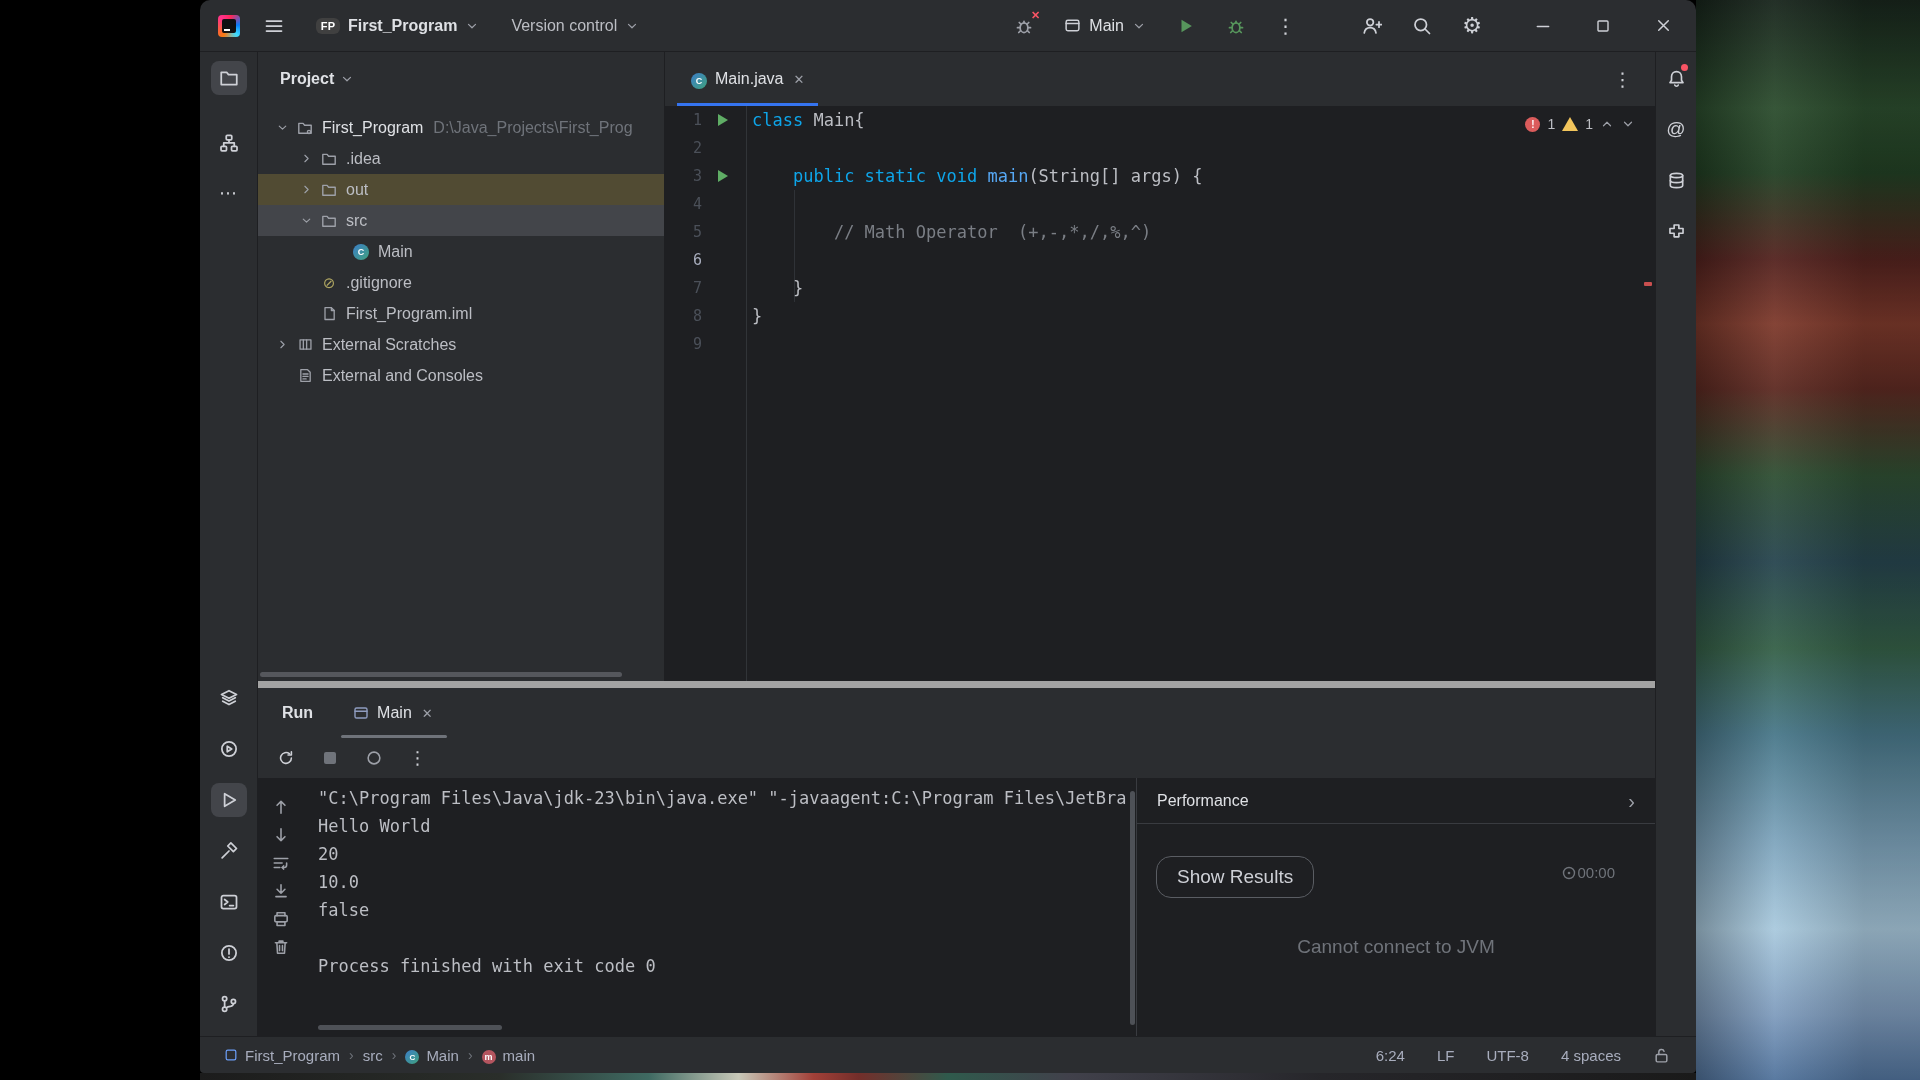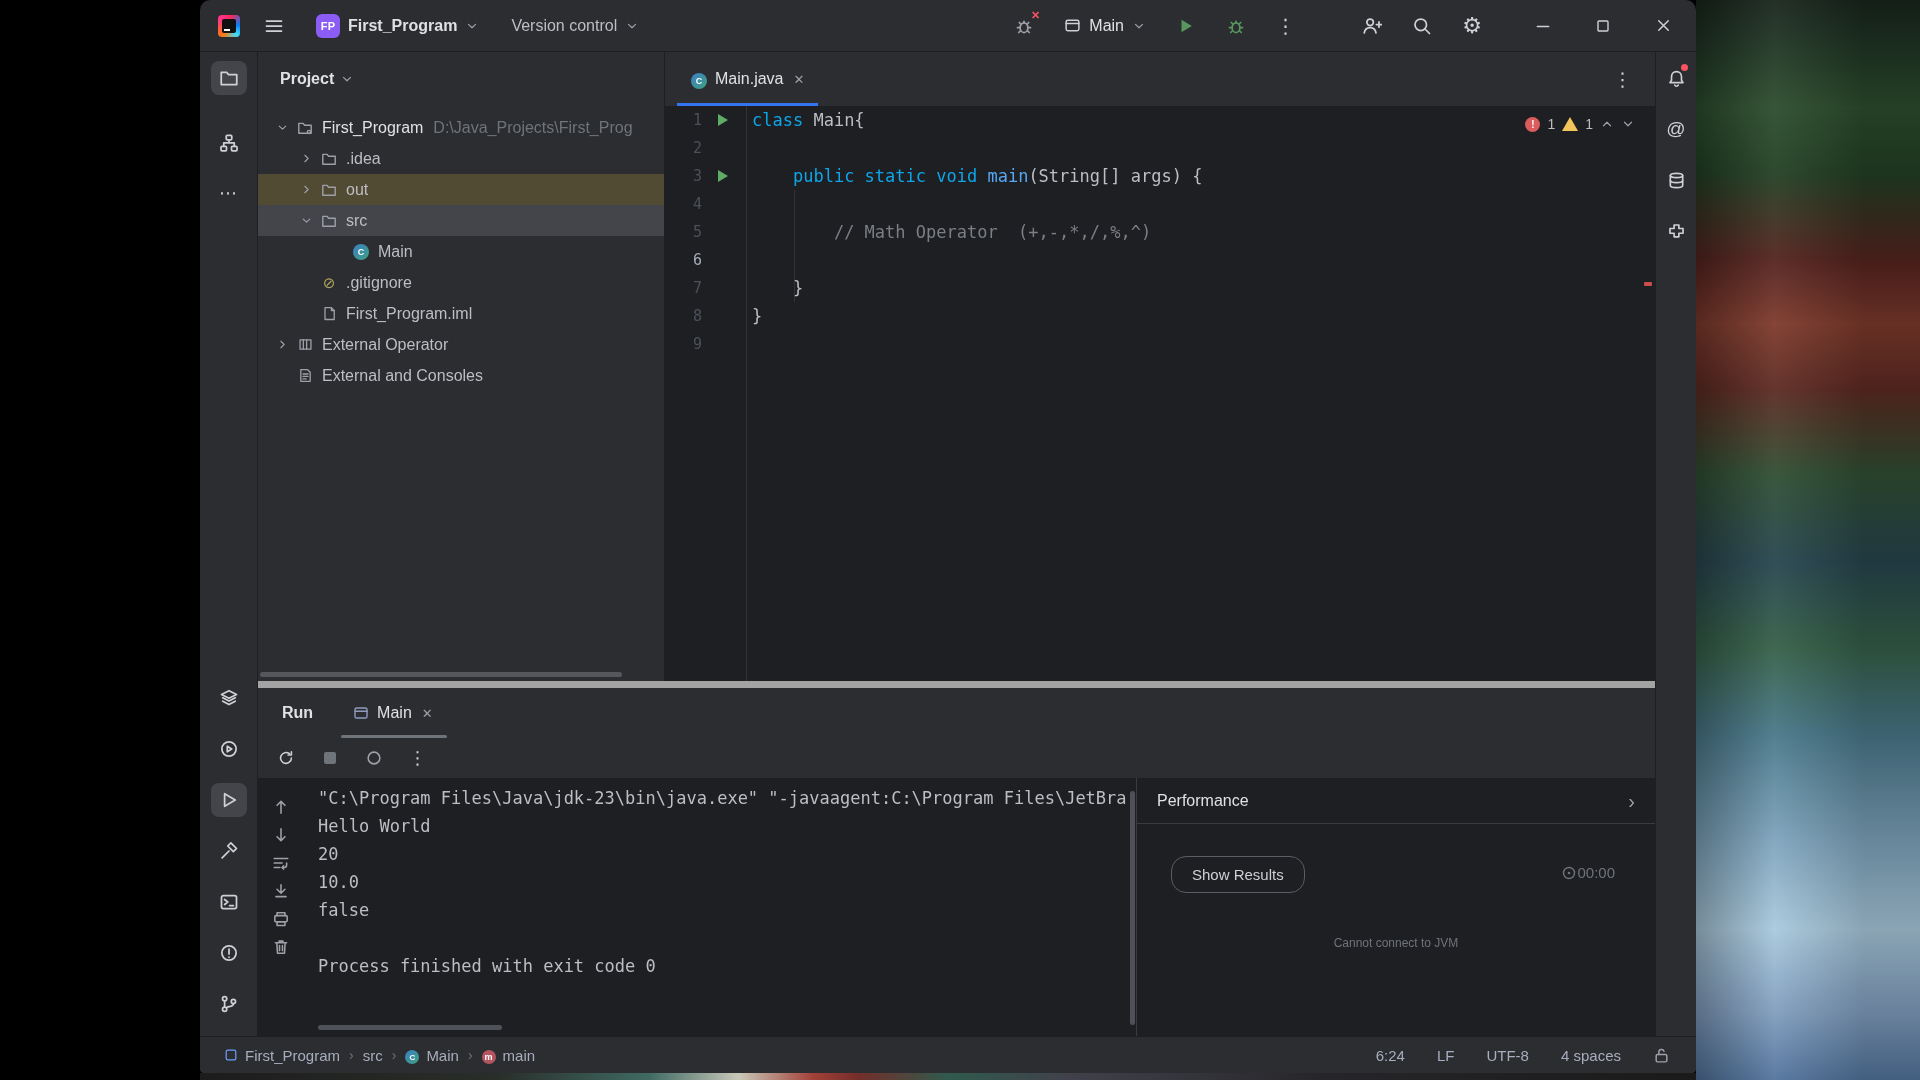--- a/index.html
+++ b/index.html
@@ -28,21 +28,21 @@
   
   .titlebar{height:52px;display:flex;align-items:center;border-bottom:1px solid #1E1F22;box-sizing:border-box;padding:0 10px 0 18px}
   .tb-left{display:flex;align-items:center;gap:16px}
   .tb-right{margin-left:auto;display:flex;align-items:center;gap:14px}
   .tb-btn{width:36px;height:36px;display:flex;align-items:center;justify-content:center;border-radius:8px;cursor:default;position:relative}
   .winbtn{width:46px;height:40px;display:flex;align-items:center;justify-content:center}
   .app-logo{width:22px;height:22px;border-radius:4px;position:relative;
     background:conic-gradient(from 210deg,#F97A12,#FF318C 30%,#FE2857 45%,#087CFA 65%,#3DDCFF 80%,#F97A12)}
   .app-logo::after{content:"";position:absolute;inset:4px;background:#101011;border-radius:2px}
   .app-logo::before{content:"";position:absolute;left:6px;bottom:6px;width:6px;height:2px;background:#fff;z-index:1}
-  .fp-badge{width:24px;height:24px;border-radius:6px;background:#8b5cf6;color:#fff;font-size:11px;font-weight:bold;
+  .fp-badge{width:24px;height:16px;border-radius:6px;background:#404040;color:#fff;font-size:11px;font-weight:bold;
     display:inline-flex;align-items:center;justify-content:center;letter-spacing:.3px}
   .proj-widget,.vcs-widget,.runcfg{display:flex;align-items:center;gap:8px;padding:6px 8px;border-radius:8px}
   .proj-name{color:#DFE1E5;font-size:16px;font-weight:bold}
   .vcs-widget span{color:#BCBEC4;font-size:16px}
   .runcfg span{color:#DFE1E5;font-size:16px}
   .redx{position:absolute;right:2px;top:2px;color:#F75464;font-size:11px;font-weight:bold;line-height:1}
   .glyphbtn{font-size:22px;color:#CED0D6;line-height:1}
 
   
   .main-row{display:flex;height:984px}
@@ -125,24 +125,24 @@
     font-family:"DejaVu Sans Mono",monospace;font-size:17px;line-height:28px;color:#BCBEC4}
   .cline{height:28px;white-space:pre}
   .con-vscroll{position:absolute;right:1px;top:13px;width:5px;height:234px;background:#4E5157;border-radius:3px}
   .con-hscroll{position:absolute;left:14px;bottom:6px;width:184px;height:5px;background:#4E5157;border-radius:3px}
   .perf{width:519px;flex:none;border-left:1px solid #393B40;box-sizing:border-box;display:flex;flex-direction:column}
   .perf-head{height:46px;flex:none;display:flex;align-items:center;justify-content:space-between;
     padding:0 20px;border-bottom:1px solid #393B40;box-sizing:border-box}
   .perf-head .t{color:#DFE1E5;font-size:16px}
   .perf-chev{color:#9DA0A8;font-size:20px;line-height:1}
   .perf-body{flex:1;position:relative}
-  .show-btn{position:absolute;left:34px;top:32px;padding:9px 20px;border:1px solid #5A5D63;border-radius:15px;
-    color:#CED0D6;font-size:15px;background:transparent}
+  .show-btn{position:absolute;left:19px;top:32px;padding:9px 20px;border:1px solid #5A5D63;border-radius:15px;
+    color:#CED0D6;font-size:19px;background:transparent}
   .timerbox{position:absolute;right:40px;top:40px;display:flex;align-items:center;gap:0;color:#6F737A;font-size:15px}
-  .perf-msg{position:absolute;top:112px;left:0;right:0;text-align:center;color:#6F737A;font-size:12px}
+  .perf-msg{position:absolute;top:112px;left:0;right:0;text-align:center;color:#6F737A;font-size:19px}
 
   
   .statusbar{height:37px;border-top:1px solid #1E1F22;box-sizing:border-box;display:flex;align-items:center;
     padding:0 26px 0 24px;font-size:15px;color:#A8ADBD}
   .crumbs{display:flex;align-items:center;gap:9px}
   .crumb{display:flex;align-items:center;gap:7px}
   .crumb-sep{color:#6F737A;font-size:14px}
   .sb-right{margin-left:auto;display:flex;align-items:center;gap:32px}
 </style>
 </head>
@@ -401,21 +401,21 @@
                   <svg class="ic dim" width="13" height="13" viewBox="0 0 16 16">
                     <path d="M6 4l4 4-4 4"></path>
                   </svg>
                 </span>
               <span class="ticon">
                   <svg class="ic dim" width="15" height="15" viewBox="0 0 16 16">
                     <path d="M2.2 3h11.6v10H2.2z"></path>
                     <path d="M5.7 3v10M9.2 3v10"></path>
                   </svg>
                 </span>
-              <span class="tlabel">External Operator</span>
+              <span class="tlabel">External Scratches</span>
             </div>
             <div class="trow d0">
               <span class="chev"></span>
               <span class="ticon">
                   <svg class="ic dim" width="15" height="15" viewBox="0 0 16 16">
                     <path d="M3 1.8h7.2L13 4.6v9.6H3z"></path>
                     <path d="M5.3 6.4h5.4M5.3 9h5.4M5.3 11.6h3.4"></path>
                   </svg>
                 </span>
               <span class="tlabel">External and Consoles</span>

